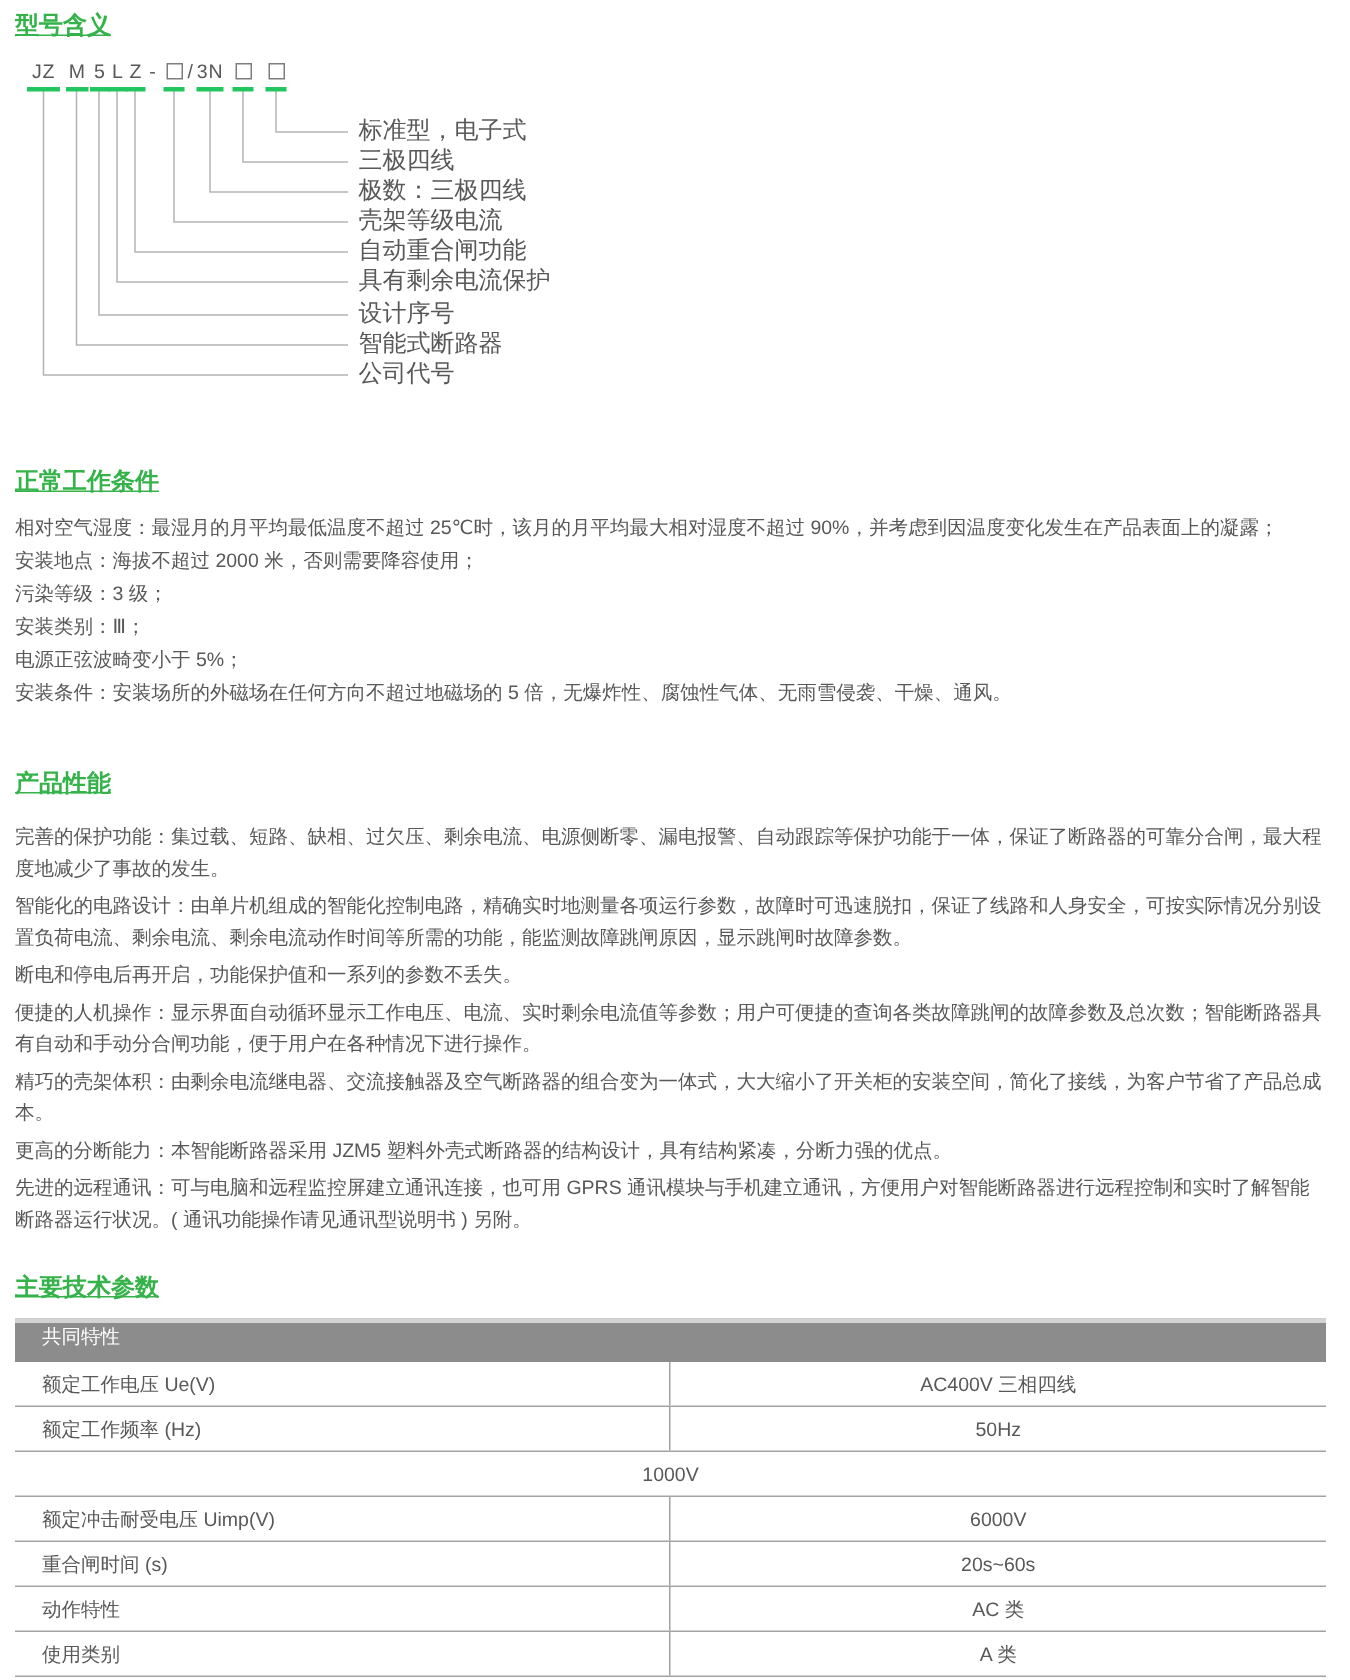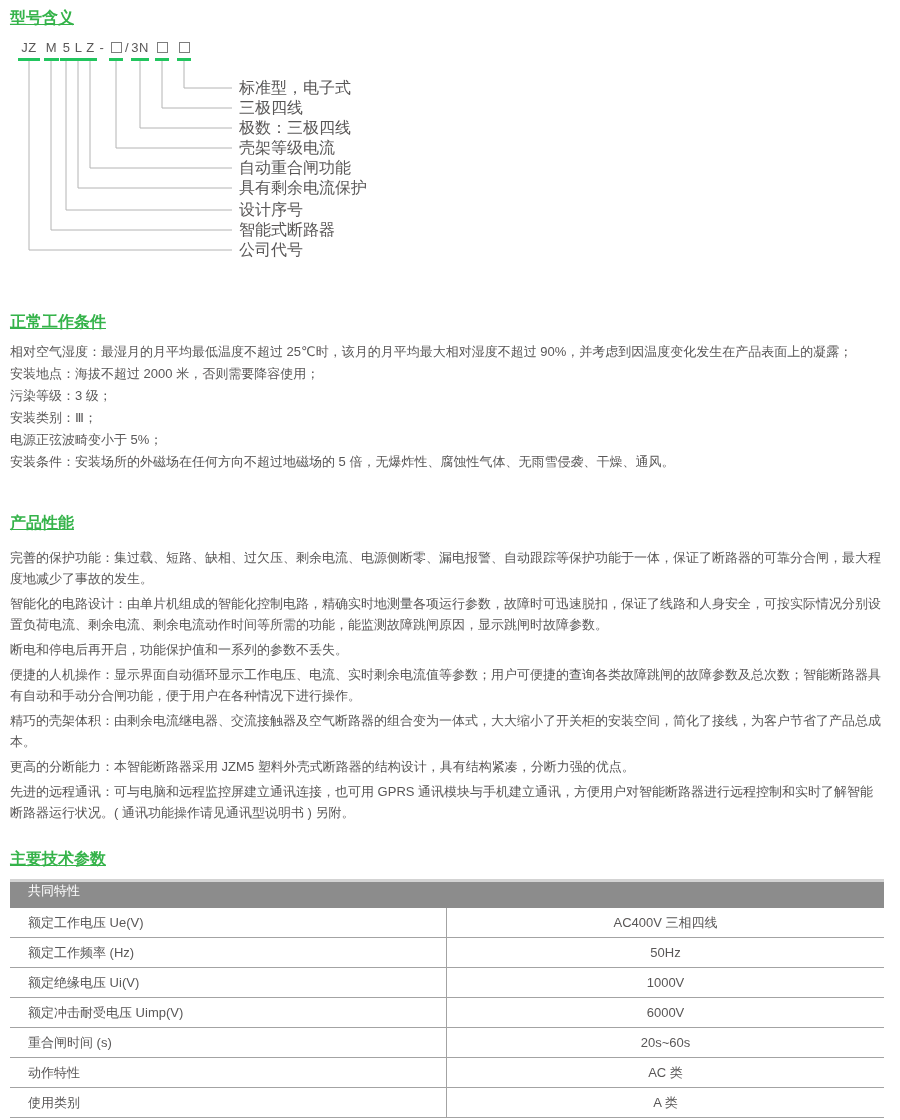--- a/index.html
+++ b/index.html
@@ -125,21 +125,20 @@
       <div id="param-rows">
           <div class="param-row">
             <div class="param-name">额定工作电压 Ue(V)</div>
             <div class="param-value">AC400V 三相四线</div>
           </div>
           <div class="param-row">
             <div class="param-name">额定工作频率 (Hz)</div>
             <div class="param-value">50Hz</div>
           </div>
           <div class="param-row">
-            <div class="param-name">额定绝缘电压 Ui(V)</div>
             <div class="param-value">1000V</div>
           </div>
           <div class="param-row">
             <div class="param-name">额定冲击耐受电压 Uimp(V)</div>
             <div class="param-value">6000V</div>
           </div>
           <div class="param-row">
             <div class="param-name">重合闸时间 (s)</div>
             <div class="param-value">20s~60s</div>
           </div>

